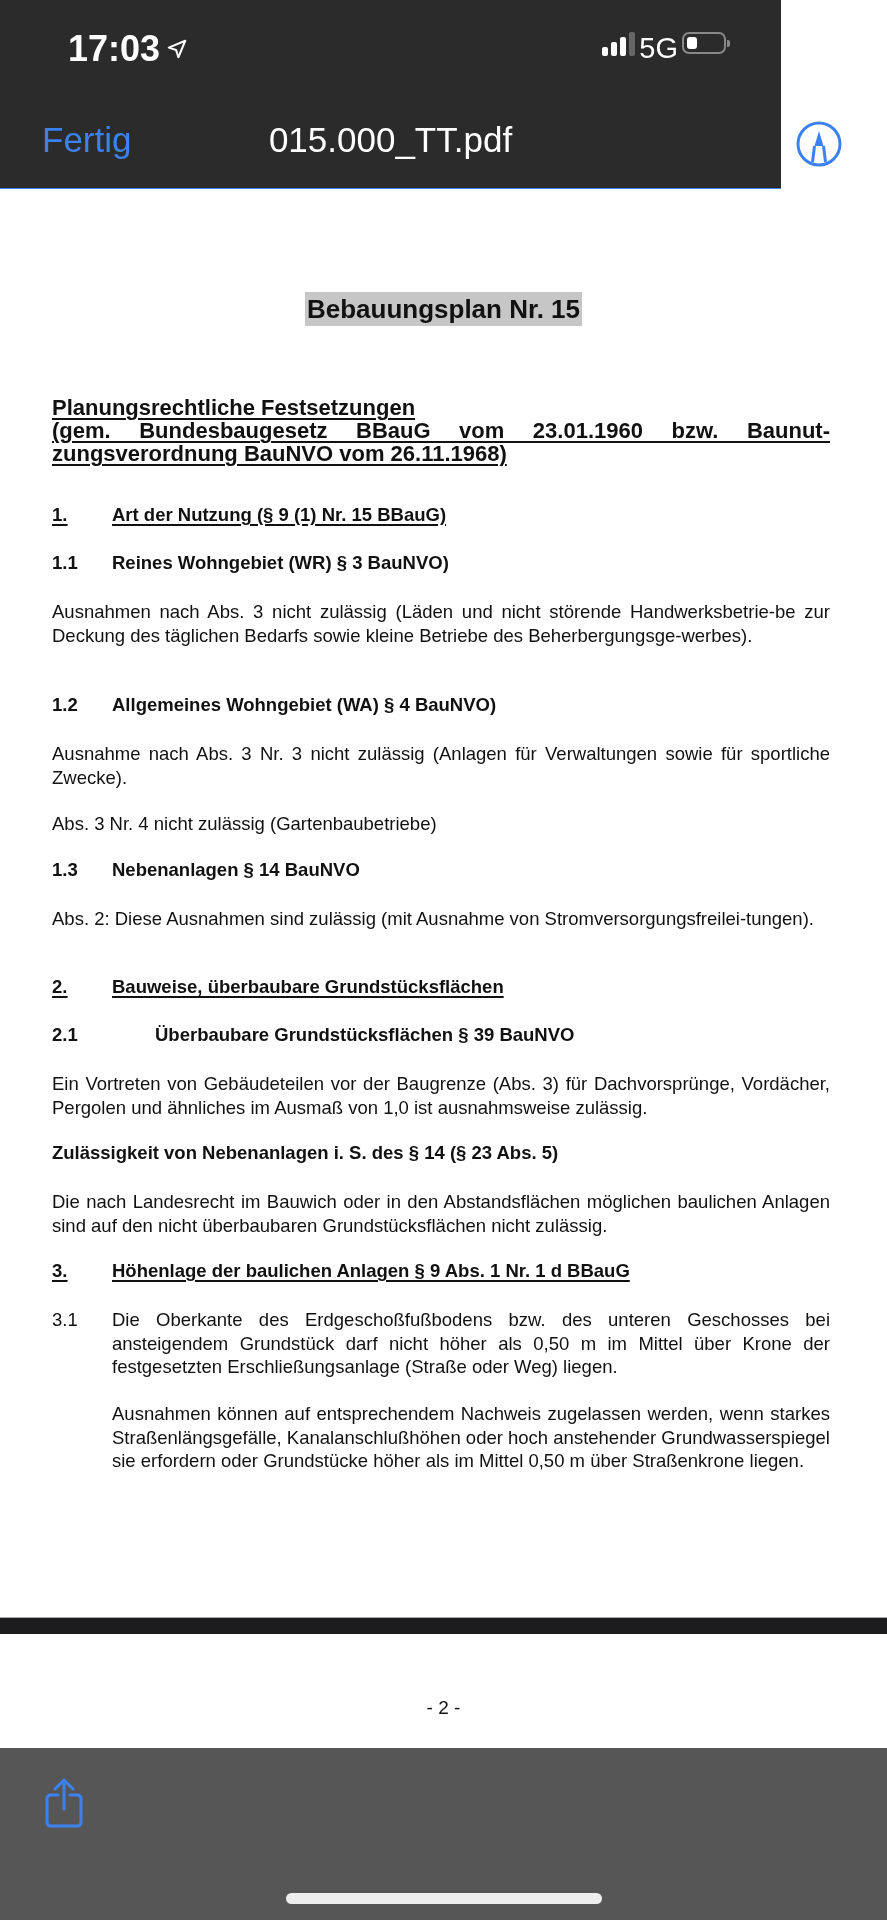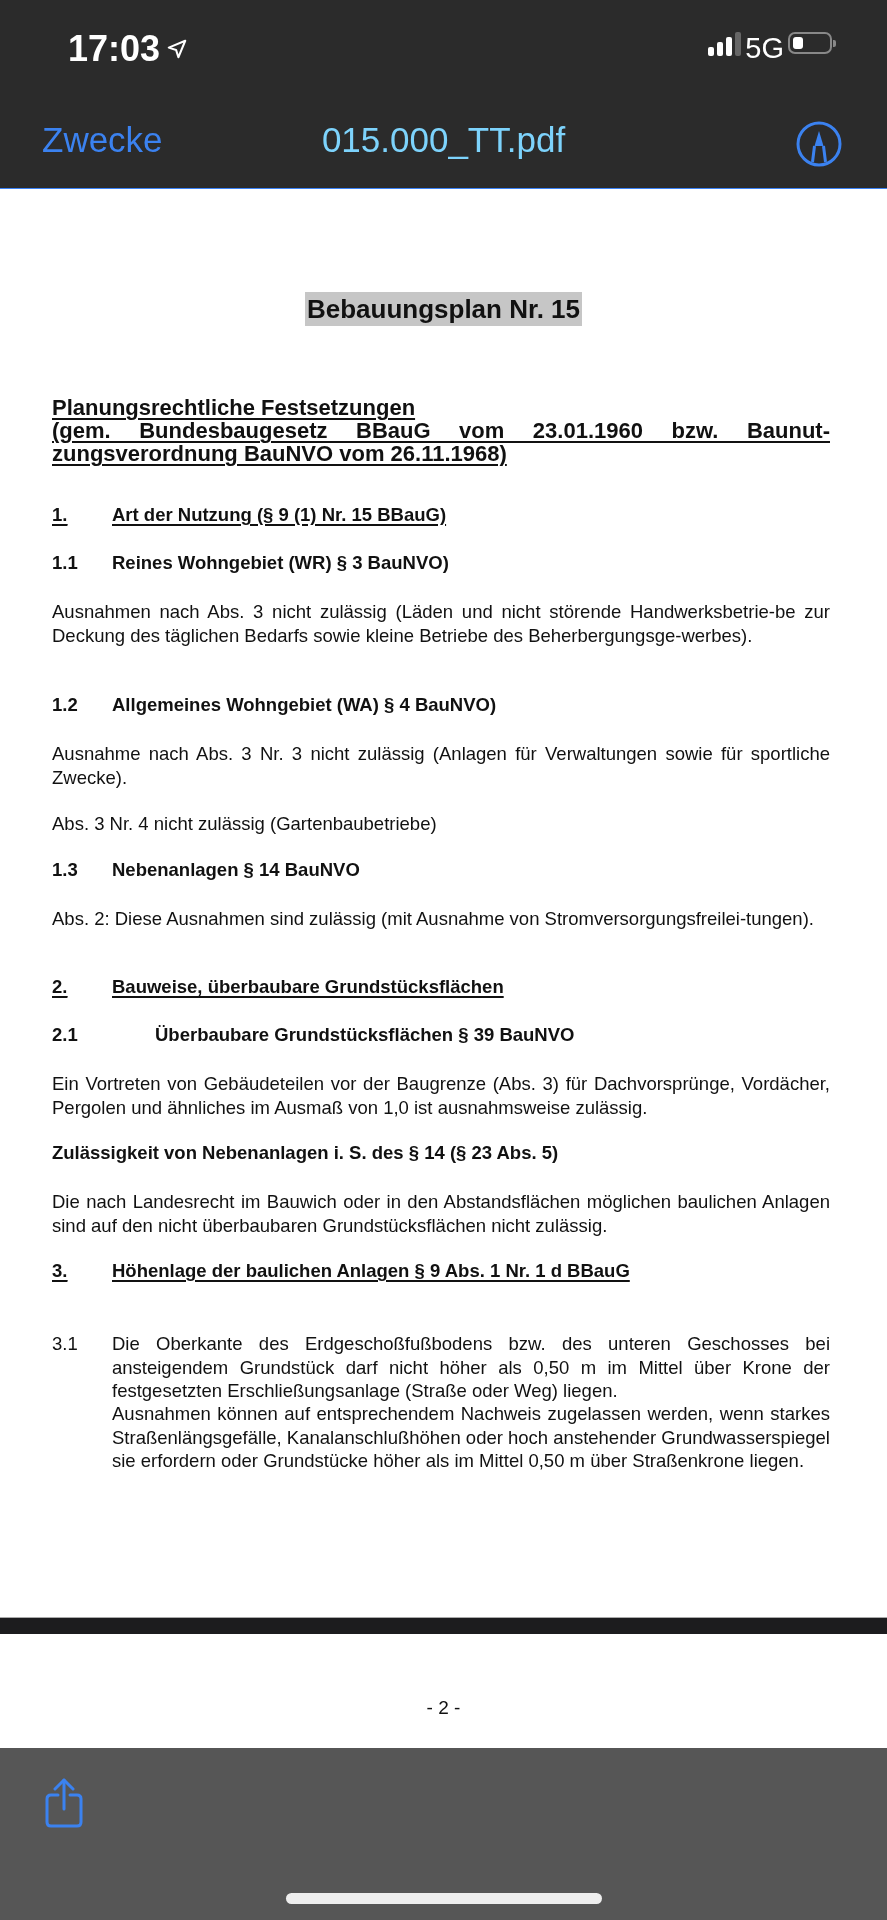--- a/index.html
+++ b/index.html
@@ -3,21 +3,21 @@
 <meta charset="utf-8">
 <style>
   html, body { margin: 0; padding: 0; }
   body {
     width: 887px; height: 1920px; overflow: hidden; position: relative;
     background: #ffffff;
     font-family: "Liberation Sans", sans-serif;
   }
   
   .topbar {
-    position: absolute; left: 0; top: 0; width: 887px; height: 188px;
+    position: absolute; left: 0; top: 0; width: 781px; height: 188px;
     background: #2b2b2b;
     border-bottom: 1px solid #3b82f6;
   }
   .status-time {
     position: absolute; left: 68px; top: 28px;
     color: #fff; font-size: 36px; font-weight: 600; letter-spacing: 0px;
     display: flex; align-items: center; gap: 6px;
   }
   .status-right {
     position: absolute; right: 55px; top: 32px;
@@ -37,21 +37,21 @@
   }
   .battery-fill { position: absolute; left: 3px; top: 3px; bottom: 3px; width: 10px; background: #fff; border-radius: 3px; }
 
   .nav-done {
     position: absolute; left: 42px; top: 120px;
     color: #3b82f0; font-size: 35px; font-weight: 400; background: none; border: 0; padding: 0;
     font-family: "Liberation Sans", sans-serif; cursor: pointer;
   }
   .nav-title {
     position: absolute; left: 0; right: 0; top: 120px; text-align: center;
-    color: #7dd3fc; font-size: 35px; font-weight: 400;
+    color: #ffffff; font-size: 35px; font-weight: 400;
   }
   .markup-btn {
     position: absolute; left: 795px; top: 120px; width: 48px; height: 48px; cursor: pointer;
   }
 
   
   .page {
     position: absolute; left: 0; top: 189px; width: 887px; height: 1428px; background: #fff;
     color: #111;
   }
@@ -109,21 +109,21 @@
       <span style="height:14px"></span>
       <span style="height:19px"></span>
       <span class="dim" style="height:24px"></span>
     </div>
     <span class="net">5G</span>
     <div class="battery">
       <div class="battery-fill"></div>
     </div>
   </div>
 
-  <button class="nav-done">Zwecke</button>
+  <button class="nav-done">Fertig</button>
   <div class="nav-title">015.000_TT.pdf</div>
   <div class="markup-btn">
     <svg width="48" height="48" viewBox="0 0 48 48">
       <circle cx="24" cy="24" r="21" fill="none" stroke="#3b82f0" stroke-width="3"></circle>
       <path d="M24 11 L19.5 26 L28.5 26 Z" fill="#3b82f0"></path>
       <path d="M19.5 26 L17.5 42 M28.5 26 L30.5 42" stroke="#3b82f0" stroke-width="3" fill="none"></path>
     </svg>
   </div>
 </div>
 
@@ -179,21 +179,21 @@
 
   <div class="block sec" style="top:953px;">Zulässigkeit von Nebenanlagen i. S. des § 14 (§ 23 Abs. 5)</div>
 
   <div class="block para" style="top:1001px;">Die nach Landesrecht im Bauwich oder in den Abstandsflächen möglichen baulichen Anlagen sind auf den nicht überbaubaren Grundstücksflächen nicht zulässig.</div>
 
   <div class="block sec ul" style="top:1071px;">
     <span class="num">3.</span>
     <span>Höhenlage der baulichen Anlagen § 9 Abs. 1 Nr. 1 d BBauG</span>
   </div>
 
-  <div class="block indent-row" style="top:1119px;margin-top:24px;">
+  <div class="block indent-row" style="top:1119px;">
     <span class="num">3.1</span>
     <span class="txt">Die Oberkante des Erdgeschoßfußbodens bzw. des unteren Geschosses bei ansteigendem Grundstück darf nicht höher als 0,50 m im Mittel über Krone der festgesetzten Erschließungsanlage (Straße oder Weg) liegen.</span>
   </div>
 
   <div class="block indent-row" style="top:1213px;">
     <span class="num"></span>
     <span class="txt">Ausnahmen können auf entsprechendem Nachweis zugelassen werden, wenn starkes Straßenlängsgefälle, Kanalanschlußhöhen oder hoch anstehender Grundwasserspiegel sie erfordern oder Grundstücke höher als im Mittel 0,50 m über Straßenkrone liegen.</span>
   </div>
 </div>
 

